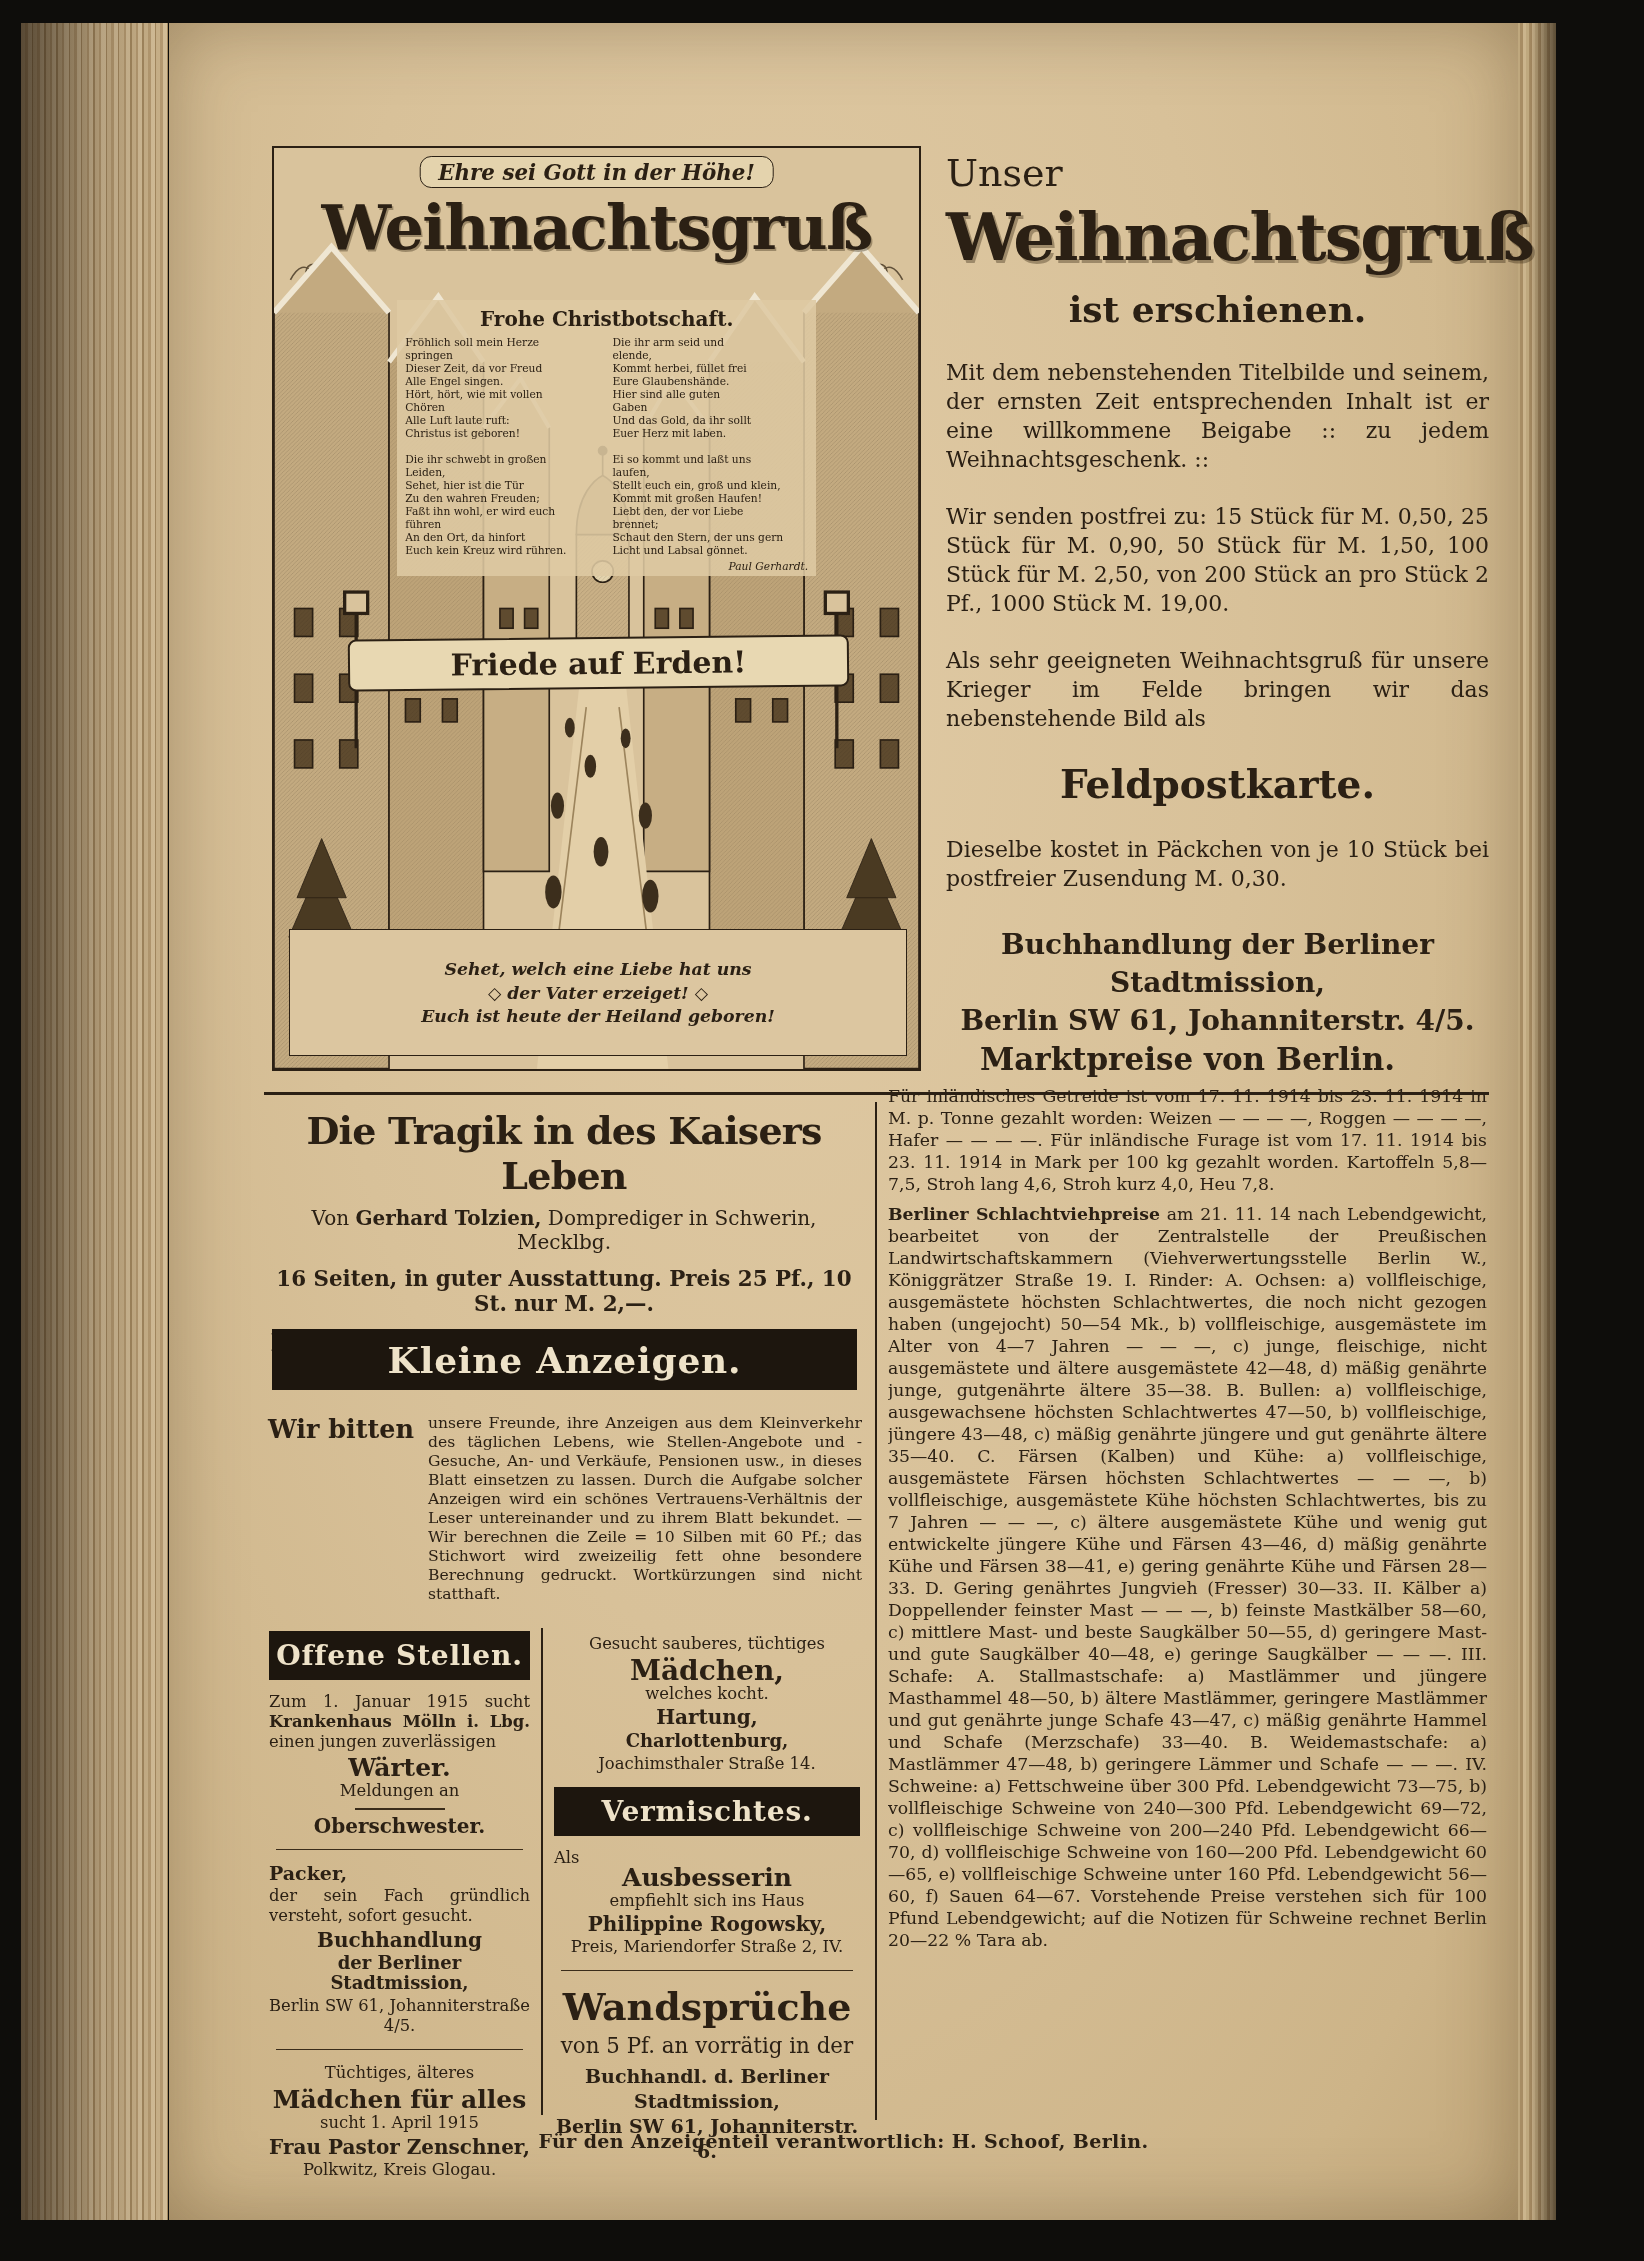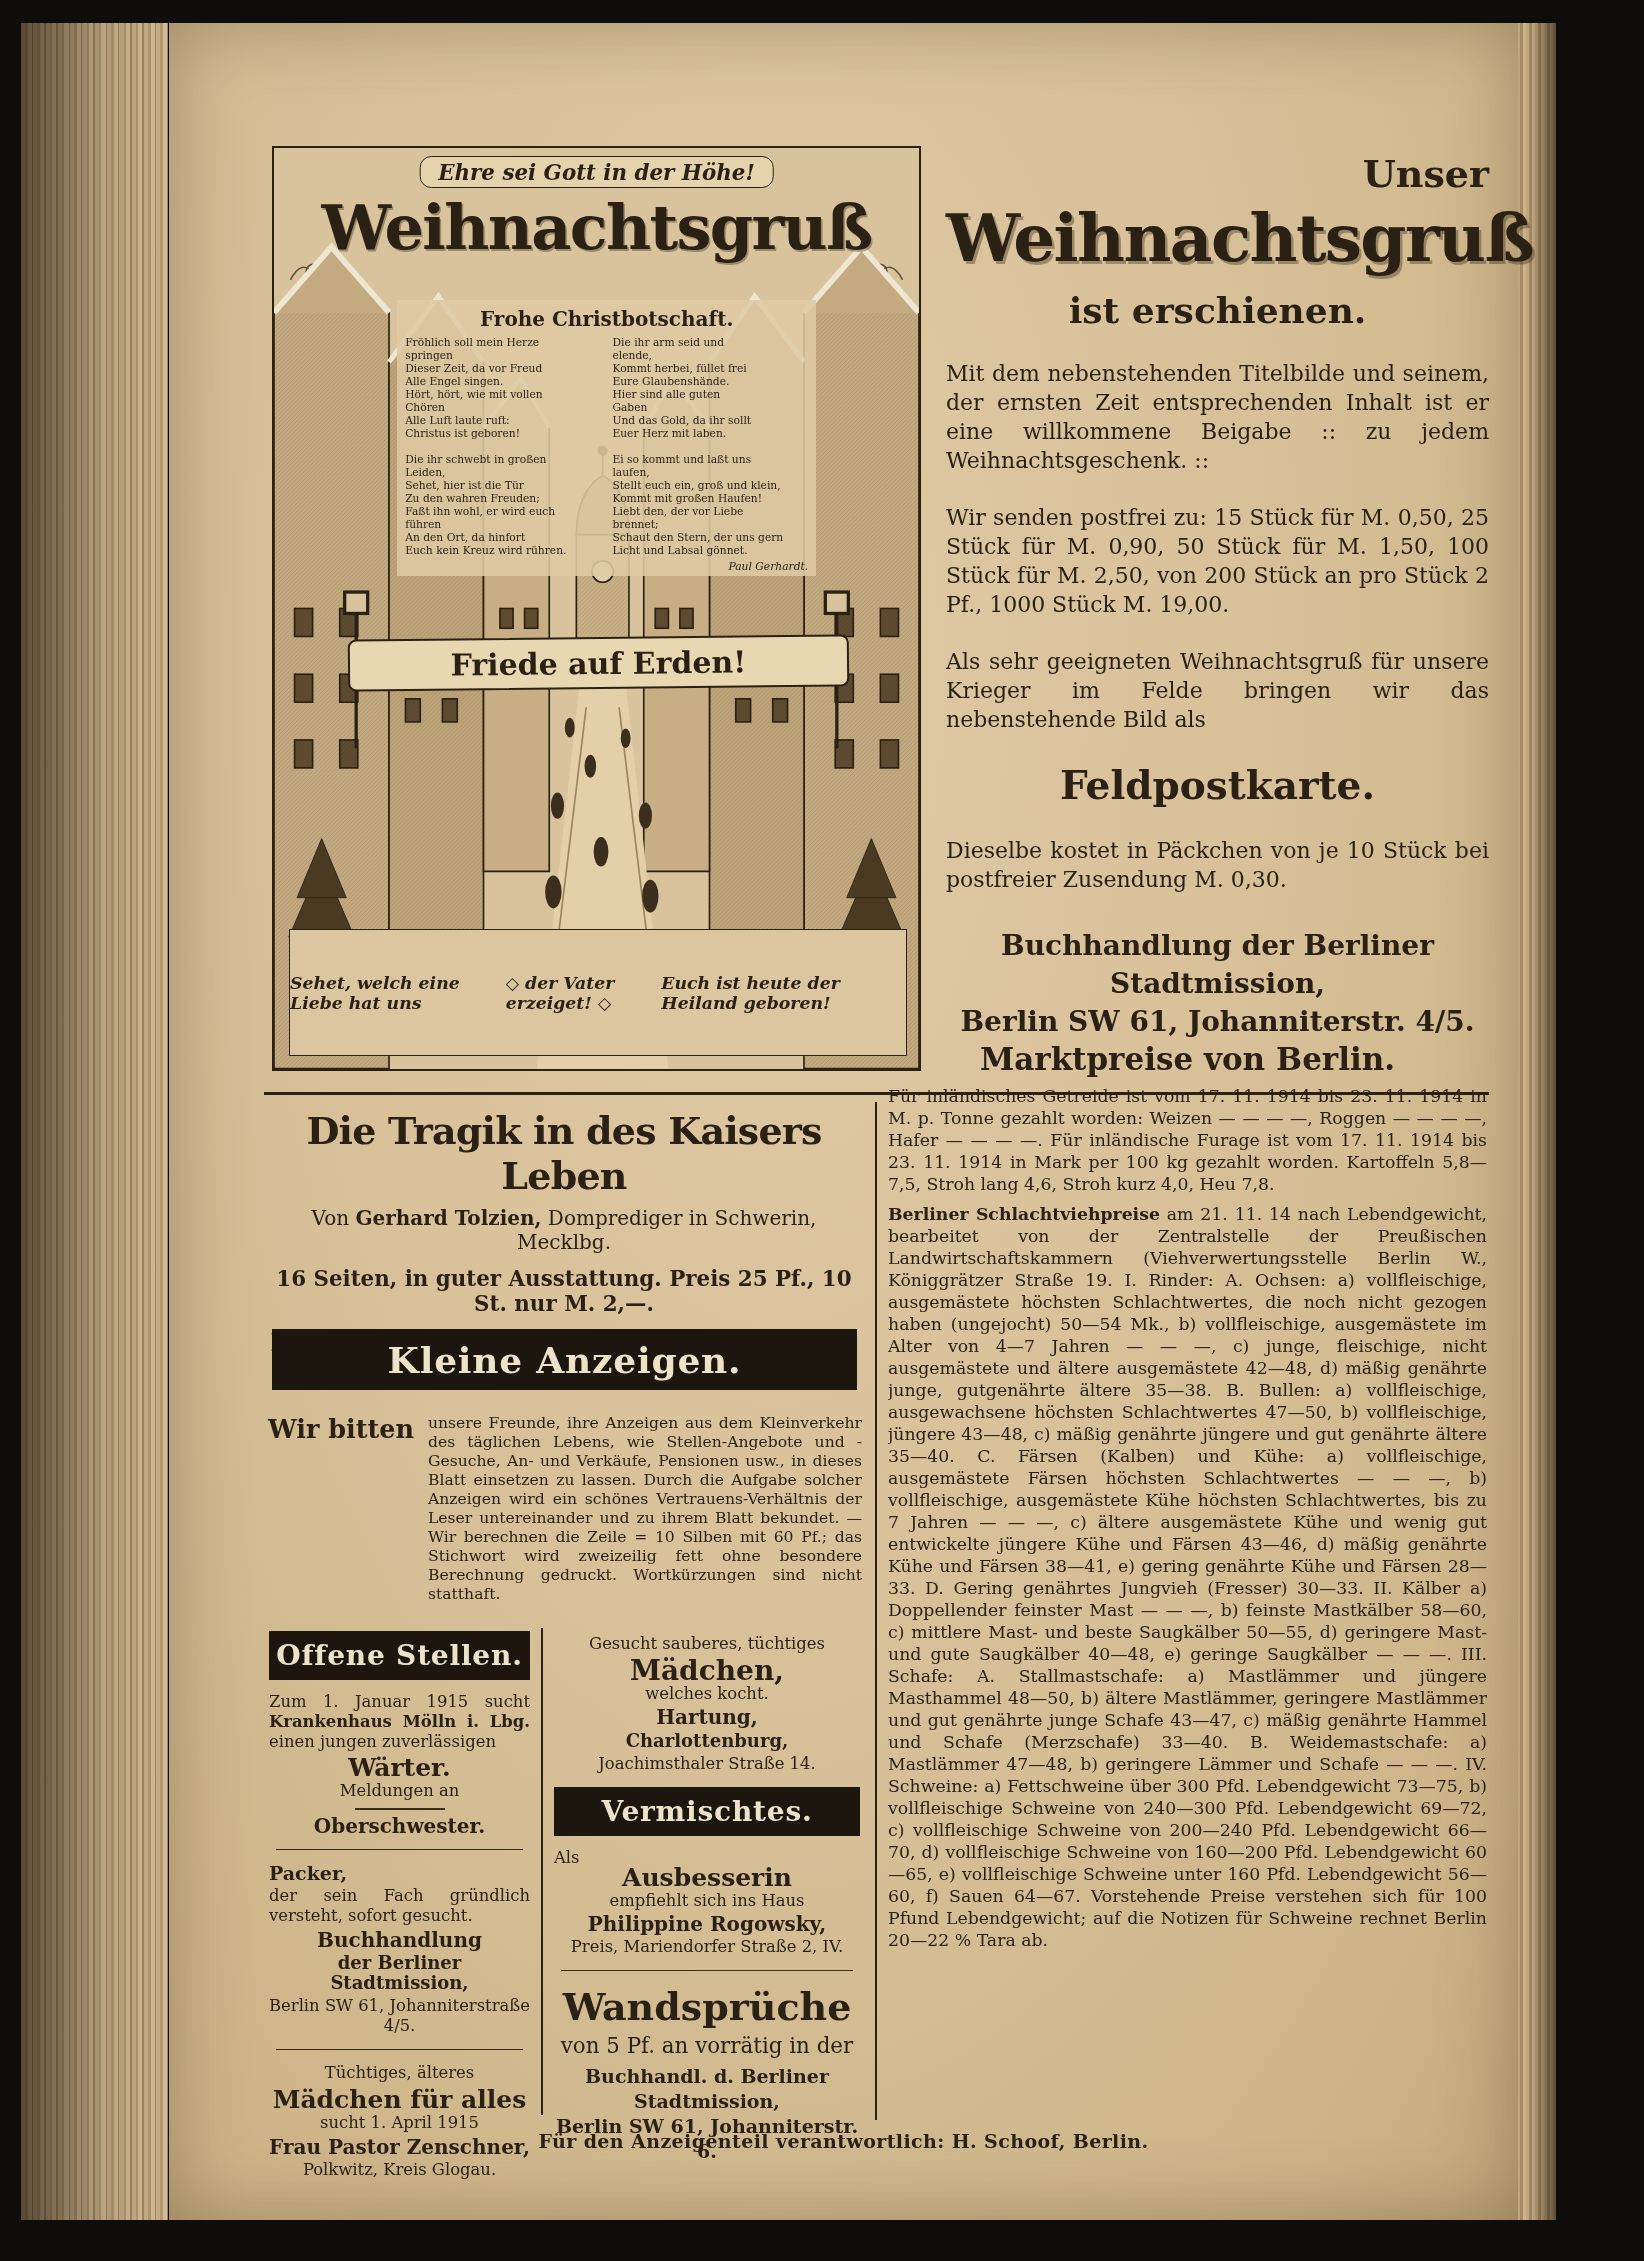--- a/index.html
+++ b/index.html
@@ -38,25 +38,25 @@
   .poem h3{margin:0 0 5px;text-align:center;font-size:20px}
   .poem-cols{display:flex;gap:11.5px}
   .poem-col{flex:1;font-size:10.7px;line-height:13px}
   .poem-sign{text-align:right;font-style:italic;font-size:10.7px;margin-top:3.3px}
   .ribbon-mid{position:absolute;left:74px;top:489px;width:497px;height:48px;
     border:2.5px solid #2b2014;border-radius:8.2px;background:#e8d8b2;
     display:flex;align-items:center;justify-content:center;
     font-size:30px;font-weight:bold;transform:rotate(-.6deg);}
   .illus-bottom{position:absolute;left:15px;top:781px;width:616px;height:125px;
     border:1.6px solid #2b2014;background:#dcc6a0;
-    display:flex;align-items:center;justify-content:center;gap:3.3px;
+    display:flex;flex-direction:column;align-items:center;justify-content:center;gap:3.3px;
     font-weight:bold;font-size:17.3px;font-style:italic}
   
   .ad-right{left:777px;top:123px;width:543px;height:925px}
-  .ad-kicker{font-size:38px;font-weight:bold;text-align:right;margin:5px 0 0}
+  .ad-kicker{font-size:38px;font-weight:normal;text-align:left;margin:5px 0 0}
   .ad-title{font-size:66px;font-weight:bold;letter-spacing:-1.6px;text-align:center;margin:3.3px 0 0;
     text-shadow:2.5px 2.5px 0 rgba(43,28,10,.35)}
   .ad-sub{font-size:36px;font-weight:bold;text-align:center;margin:11.5px 0 0}
   .ad-right p{font-size:22px;line-height:29px;margin:28px 0 0}
   .ad-feld{font-size:39px;font-weight:bold;text-align:center;margin:28px 0 0}
   .ad-pub{font-size:28px;font-weight:bold;text-align:center;margin:33px 0 0;line-height:38px}
   
   .hdiv{left:95px;top:1069px;width:1225px;height:2.5px}
   .vdiv-main{left:706px;top:1079px;width:1.6px;height:1018px}
   .vdiv-sub{left:372px;top:1605px;width:1.6px;height:487px}

